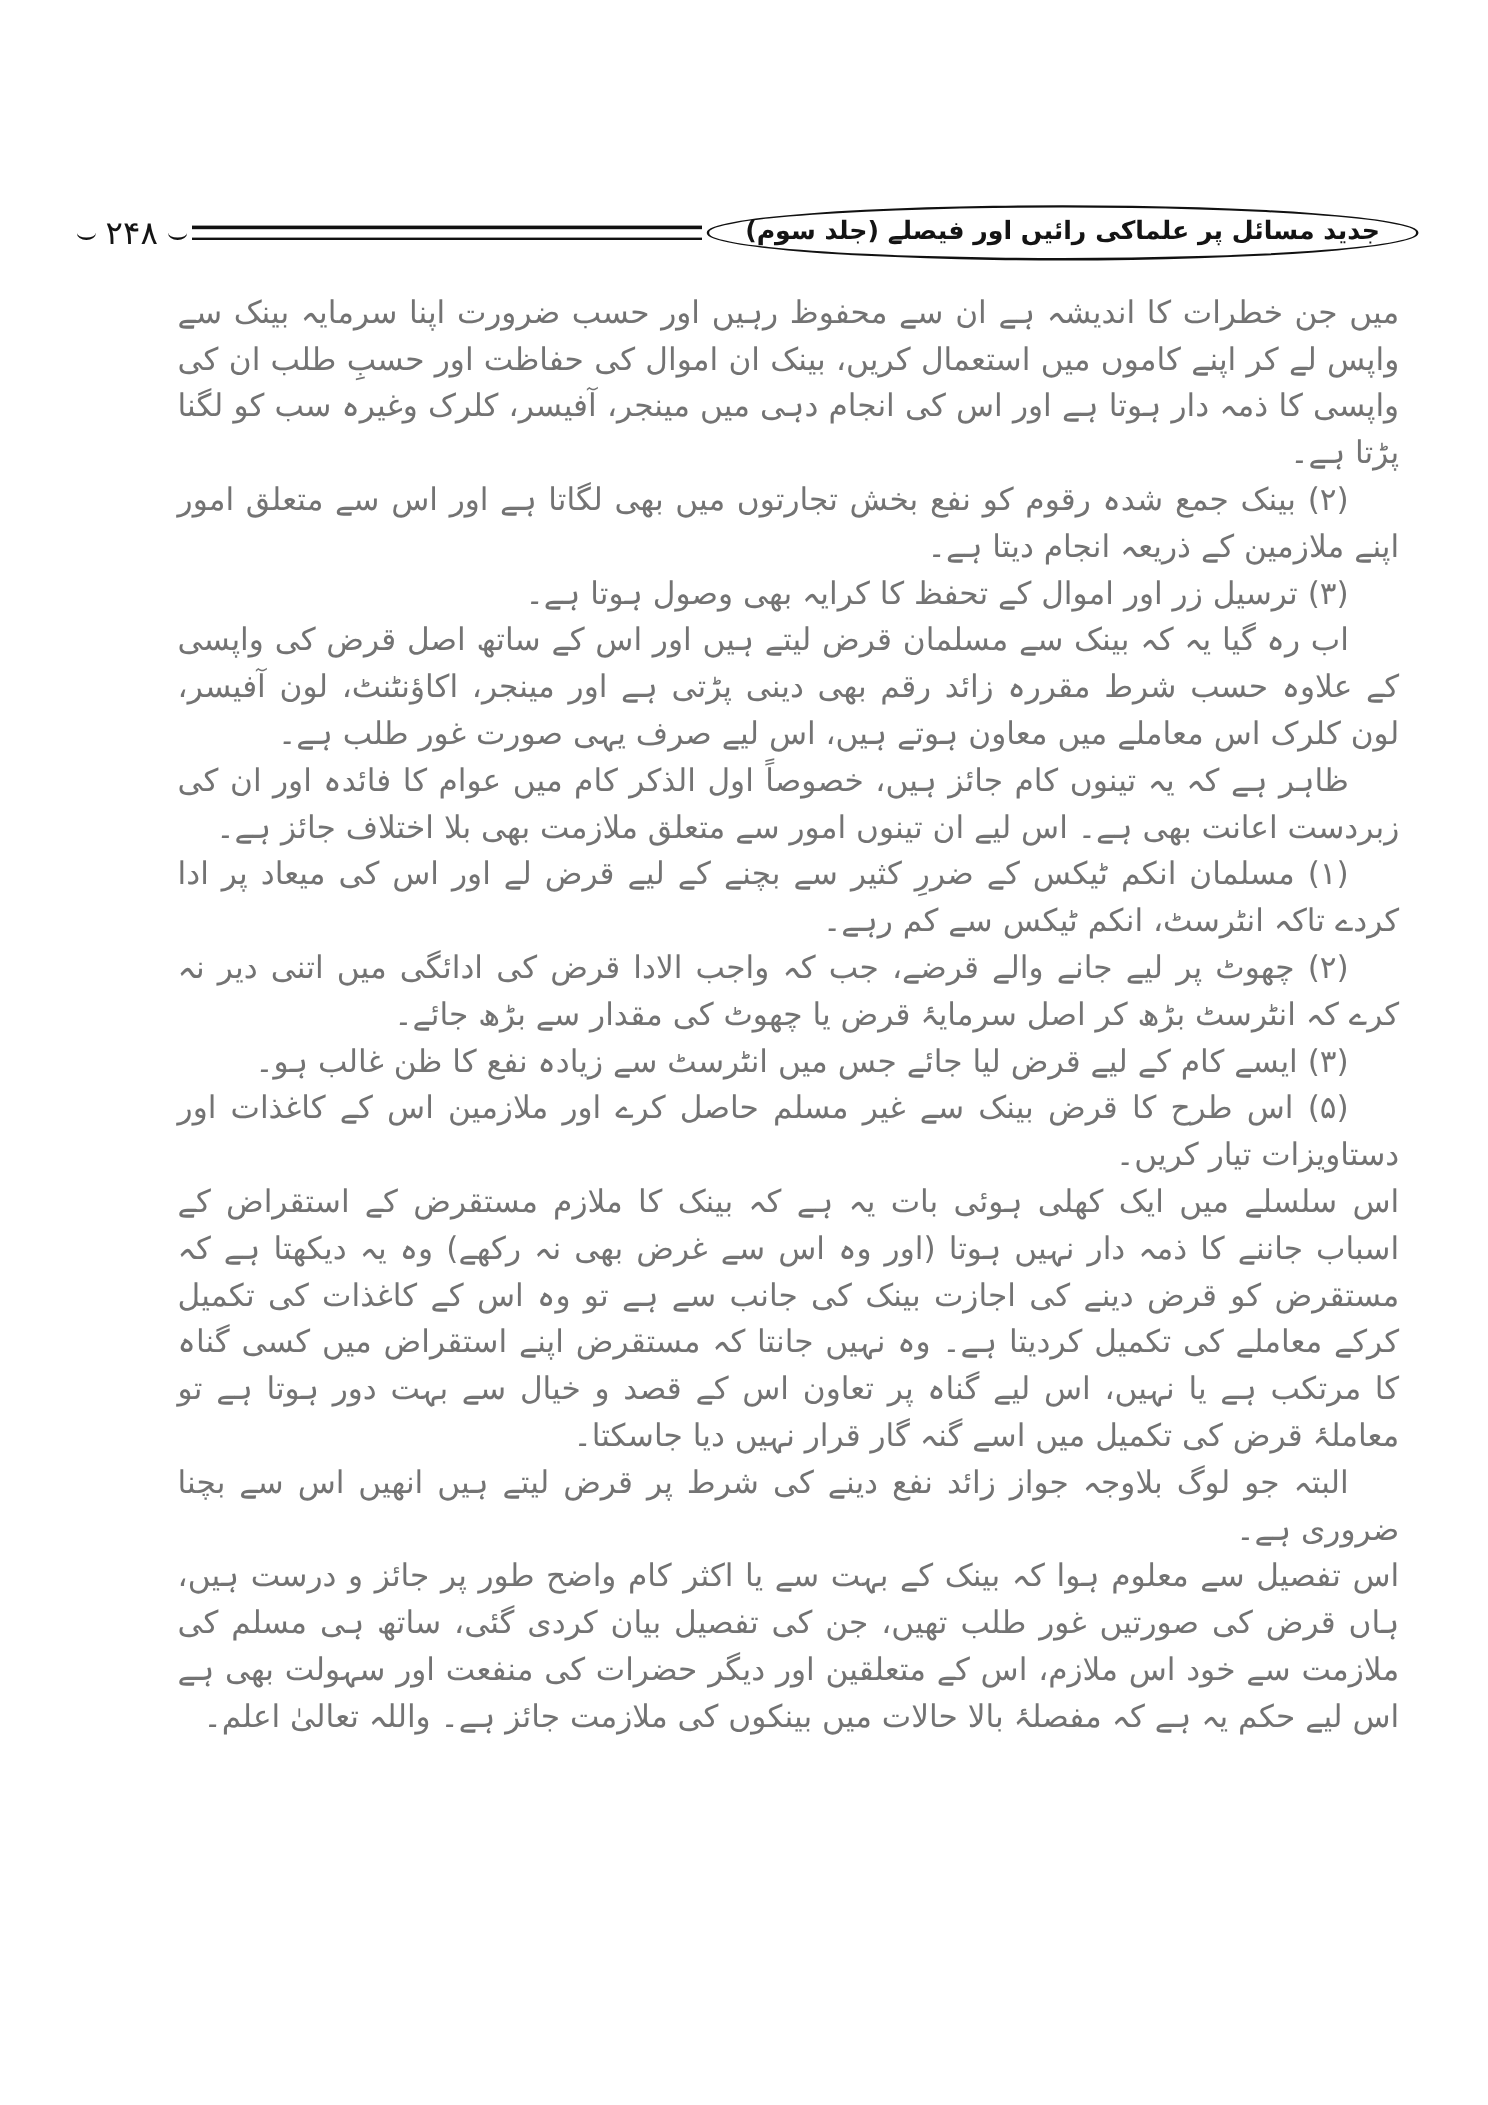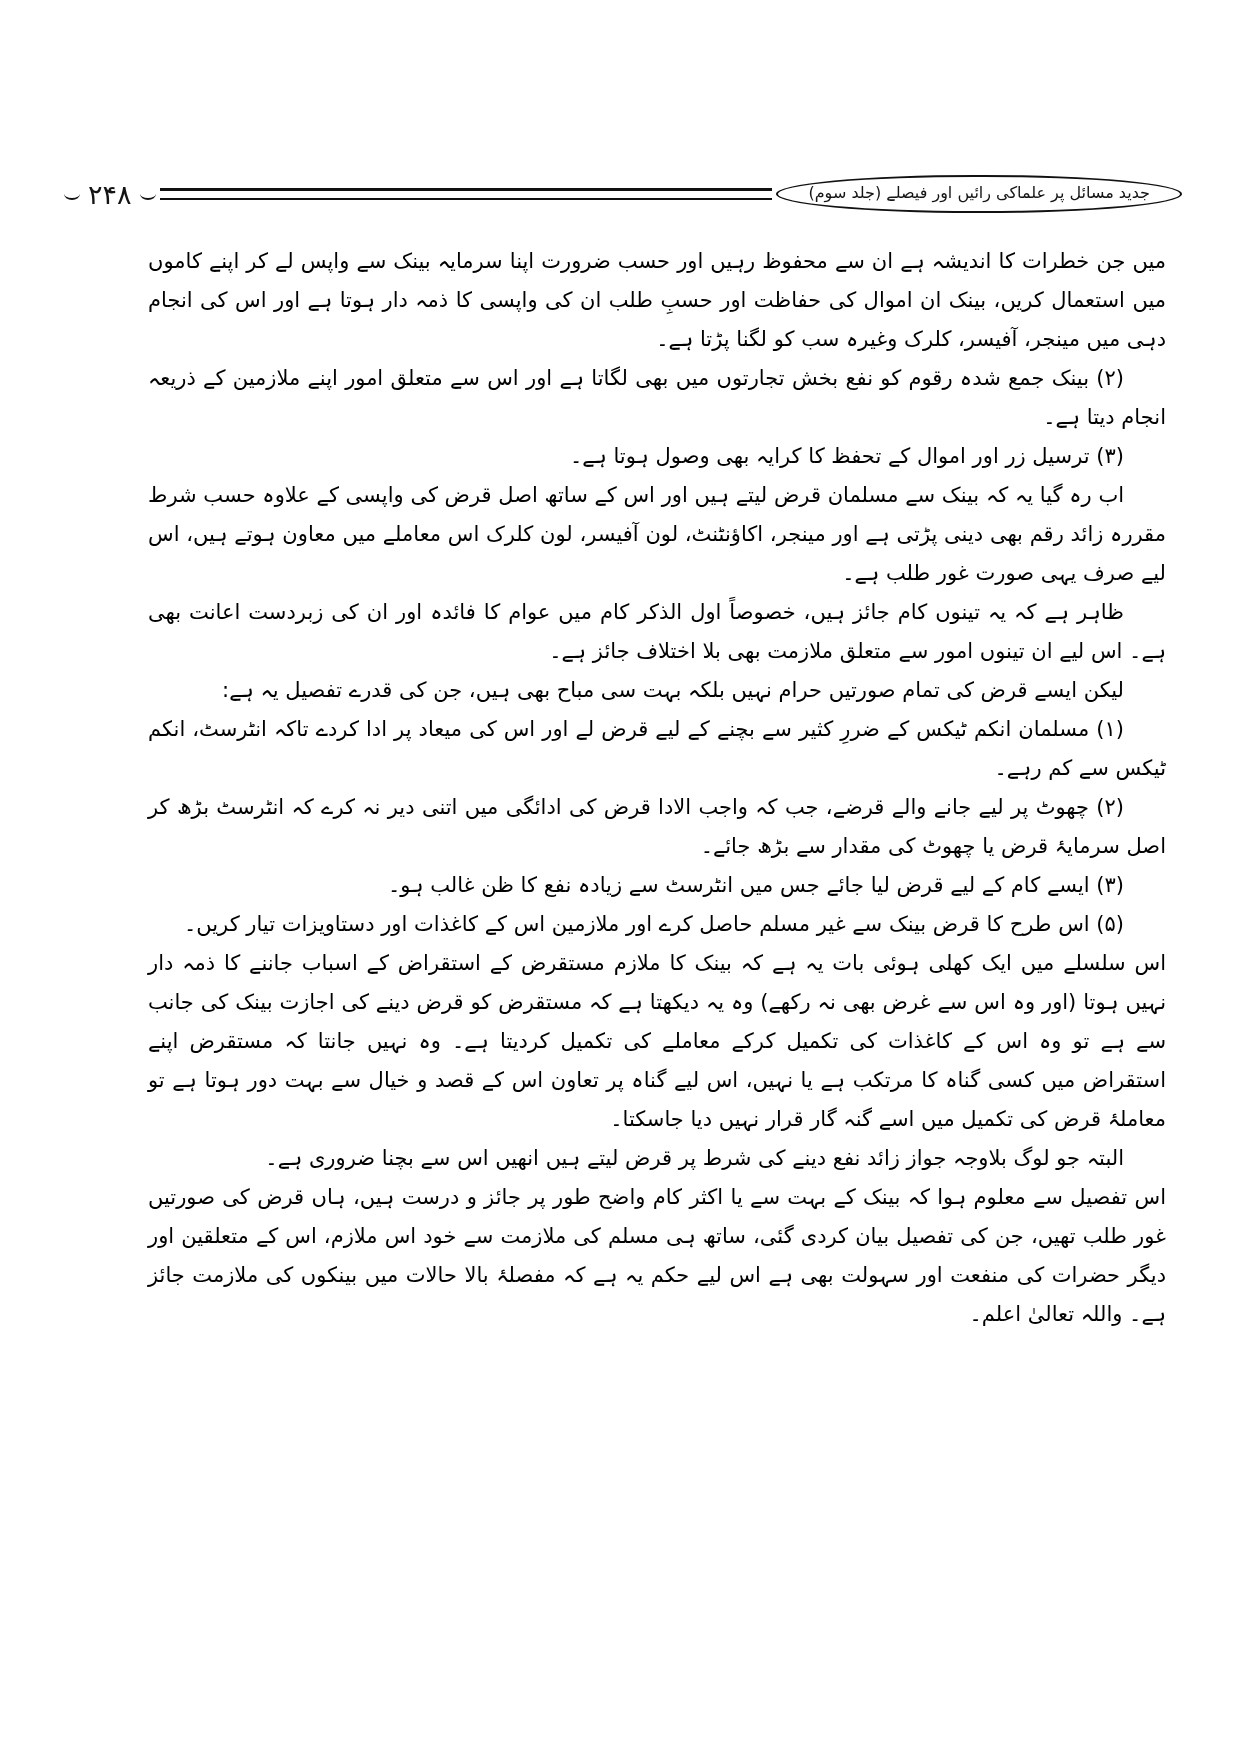--- a/index.html
+++ b/index.html
@@ -22,25 +22,26 @@
     display: flex;
     align-items: center;
     direction: rtl;
     margin: 168px 58px 0 64px;
     height: 52px;
   }
   .cartouche {
     border: 2.5px solid #111;
     border-radius: 50% / 50%;
     padding: 6px 30px 8px 30px;
-    font-size: 16px;
+    font-size: 21px;
     line-height: 1.3;
     white-space: nowrap;
     background: #fff;
     box-shadow: inset 0 0 0 1px #fff;
+    font-weight: bold;
   }
   .rule {
     flex: 1 1 auto;
     height: 7px;
     border-top: 3px solid #111;
     border-bottom: 2px solid #111;
     margin: 0 4px;
     min-width: 40px;
   }
   .pagenum-wrap {
@@ -58,23 +59,23 @@
     width: 16px;
     height: 10px;
     border-bottom: 2px solid #111;
     border-radius: 0 0 100% 100%;
   }
   
   .bodytext {
     margin: 22px 74px 0 148px;
     direction: rtl;
     text-align: justify;
-    font-size: 21px;
+    font-size: 26px;
     line-height: 39px;
-    color: #000000;
+    color: #737373;
   }
   .bodytext p {
     margin: 0;
     text-align: justify;
   }
   .bodytext p.indent {
     text-indent: 42px;
   }
 </style>
 </head>
@@ -93,21 +94,20 @@
       <span class="flourish"></span>
     </div>
   </div>
 
   <div class="bodytext">
     <p>میں جن خطرات کا اندیشہ ہے ان سے محفوظ رہیں اور حسب ضرورت اپنا سرمایہ بینک سے واپس لے کر اپنے کاموں میں استعمال کریں، بینک ان اموال کی حفاظت اور حسبِ طلب ان کی واپسی کا ذمہ دار ہوتا ہے اور اس کی انجام دہی میں مینجر، آفیسر، کلرک وغیرہ سب کو لگنا پڑتا ہے۔</p>
     <p class="indent">(۲) بینک جمع شدہ رقوم کو نفع بخش تجارتوں میں بھی لگاتا ہے اور اس سے متعلق امور اپنے ملازمین کے ذریعہ انجام دیتا ہے۔</p>
     <p class="indent">(۳) ترسیل زر اور اموال کے تحفظ کا کرایہ بھی وصول ہوتا ہے۔</p>
     <p class="indent">اب رہ گیا یہ کہ بینک سے مسلمان قرض لیتے ہیں اور اس کے ساتھ اصل قرض کی واپسی کے علاوہ حسب شرط مقررہ زائد رقم بھی دینی پڑتی ہے اور مینجر، اکاؤنٹنٹ، لون آفیسر، لون کلرک اس معاملے میں معاون ہوتے ہیں، اس لیے صرف یہی صورت غور طلب ہے۔</p>
     <p class="indent">ظاہر ہے کہ یہ تینوں کام جائز ہیں، خصوصاً اول الذکر کام میں عوام کا فائدہ اور ان کی زبردست اعانت بھی ہے۔ اس لیے ان تینوں امور سے متعلق ملازمت بھی بلا اختلاف جائز ہے۔</p>
-    <p class="indent">لیکن ایسے قرض کی تمام صورتیں حرام نہیں بلکہ بہت سی مباح بھی ہیں، جن کی قدرے تفصیل یہ ہے:</p>
     <p class="indent">(۱) مسلمان انکم ٹیکس کے ضررِ کثیر سے بچنے کے لیے قرض لے اور اس کی میعاد پر ادا کردے تاکہ انٹرسٹ، انکم ٹیکس سے کم رہے۔</p>
     <p class="indent">(۲) چھوٹ پر لیے جانے والے قرضے، جب کہ واجب الادا قرض کی ادائگی میں اتنی دیر نہ کرے کہ انٹرسٹ بڑھ کر اصل سرمایۂ قرض یا چھوٹ کی مقدار سے بڑھ جائے۔</p>
     <p class="indent">(۳) ایسے کام کے لیے قرض لیا جائے جس میں انٹرسٹ سے زیادہ نفع کا ظن غالب ہو۔</p>
     <p class="indent">(۵) اس طرح کا قرض بینک سے غیر مسلم حاصل کرے اور ملازمین اس کے کاغذات اور دستاویزات تیار کریں۔</p>
     <p>اس سلسلے میں ایک کھلی ہوئی بات یہ ہے کہ بینک کا ملازم مستقرض کے استقراض کے اسباب جاننے کا ذمہ دار نہیں ہوتا (اور وہ اس سے غرض بھی نہ رکھے) وہ یہ دیکھتا ہے کہ مستقرض کو قرض دینے کی اجازت بینک کی جانب سے ہے تو وہ اس کے کاغذات کی تکمیل کرکے معاملے کی تکمیل کردیتا ہے۔ وہ نہیں جانتا کہ مستقرض اپنے استقراض میں کسی گناہ کا مرتکب ہے یا نہیں، اس لیے گناہ پر تعاون اس کے قصد و خیال سے بہت دور ہوتا ہے تو معاملۂ قرض کی تکمیل میں اسے گنہ گار قرار نہیں دیا جاسکتا۔</p>
     <p class="indent">البتہ جو لوگ بلاوجہ جواز زائد نفع دینے کی شرط پر قرض لیتے ہیں انھیں اس سے بچنا ضروری ہے۔</p>
     <p>اس تفصیل سے معلوم ہوا کہ بینک کے بہت سے یا اکثر کام واضح طور پر جائز و درست ہیں، ہاں قرض کی صورتیں غور طلب تھیں، جن کی تفصیل بیان کردی گئی، ساتھ ہی مسلم کی ملازمت سے خود اس ملازم، اس کے متعلقین اور دیگر حضرات کی منفعت اور سہولت بھی ہے اس لیے حکم یہ ہے کہ مفصلۂ بالا حالات میں بینکوں کی ملازمت جائز ہے۔ واللہ تعالیٰ اعلم۔</p>
   </div>
 
 </div>

